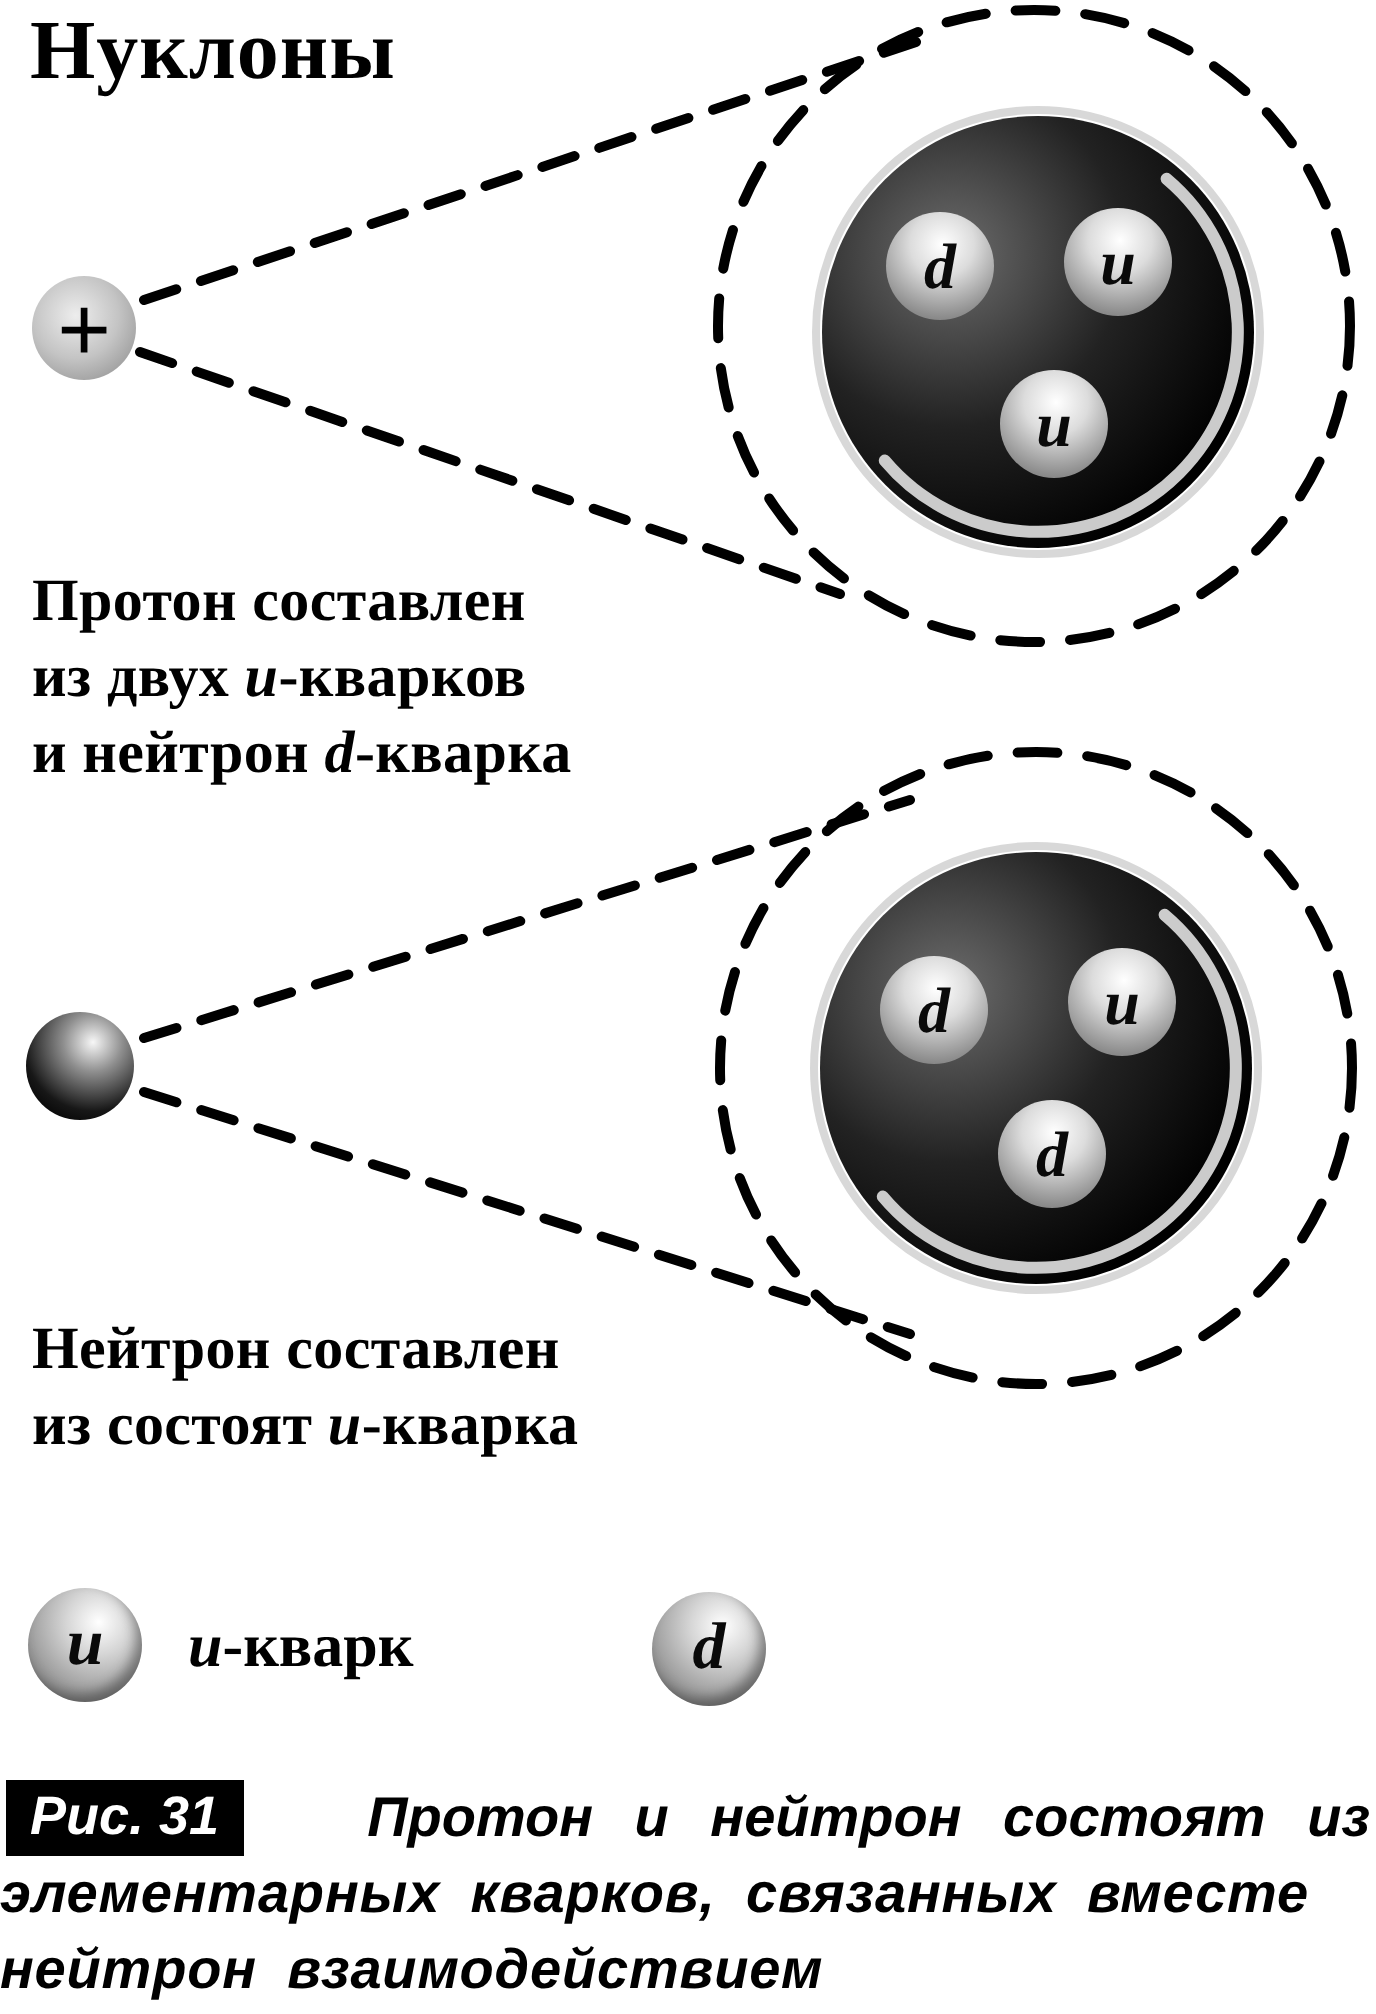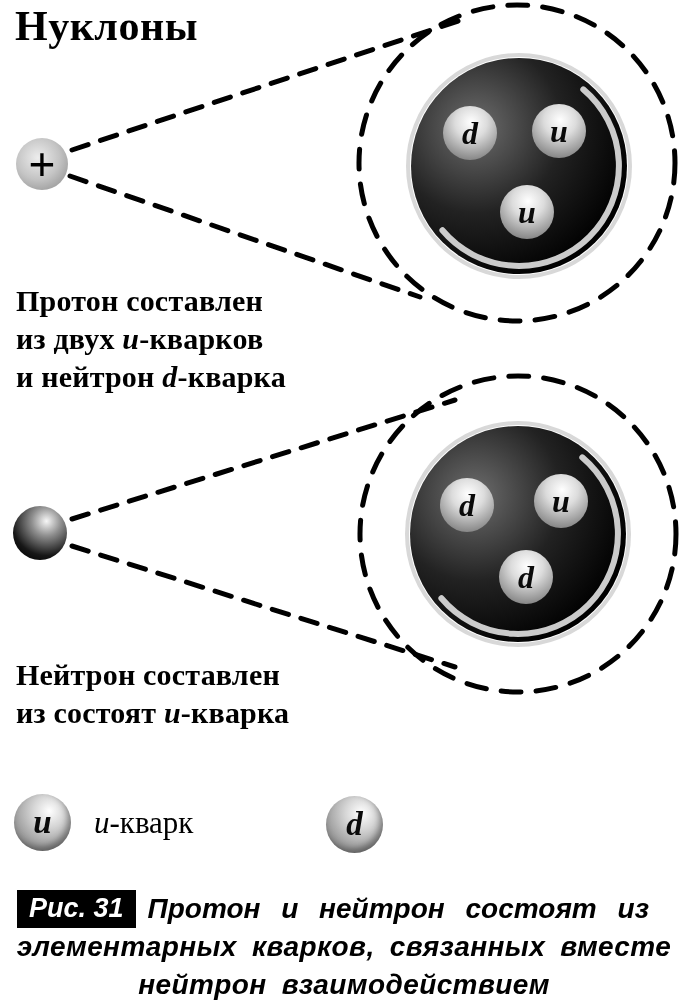--- a/index.html
+++ b/index.html
@@ -54,38 +54,38 @@
   #legend-u{left:14px;top:794px;}
   #legend-d{left:326px;top:796px;}
   .ball{
     width:57px;height:57px;border-radius:50%;
     background:radial-gradient(circle at 62% 30%, #ffffff 0%, #d6d6d6 30%, #9a9a9a 68%, #7c7c7c 100%);
     display:flex;align-items:center;justify-content:center;
     font-style:italic;font-weight:bold;font-size:33px;color:#0a0a0a;
     box-shadow:inset -3px -4px 6px rgba(0,0,0,.35);
   }
   .legend-label{
-    font-weight:normal;font-size:31px;white-space:nowrap;
+    font-weight:bold;font-size:31px;white-space:nowrap;
   }
   .legend-label .em{font-style:italic;}
 
   .caption{
     position:absolute;left:0;right:0;top:890px;
     font-family:"Liberation Sans", sans-serif;
     font-style:italic;font-weight:bold;
     font-size:28px;line-height:38px;color:#000;
   }
-  .cap-row1{display:flex;align-items:flex-start;gap:12px;padding:0 17px;}
+  .cap-row1{display:flex;align-items:flex-start;gap:12px;padding:0 3px;}
   .badge{
     background:#000;color:#fff;
     padding:3px 12px 5px 12px;font-size:27px;line-height:30px;
     white-space:nowrap;flex:0 0 auto;
   }
-  .cap-row1 .cap-text{flex:1;text-align:left;word-spacing:13px;}
-  .cap-line{text-align:center;word-spacing:7px;letter-spacing:.4px;}
+  .cap-row1 .cap-text{flex:1;text-align:right;word-spacing:13px;}
+  .cap-line{word-spacing:7px;letter-spacing:.4px;}
 </style>
 </head>
 <body>
 
 <div class="page">
 
   <svg width="688" height="780" viewBox="0 0 688 780" style="position:absolute;left:0;top:0;">
     <defs>
       <radialGradient id="gradProtonSmall" cx="42%" cy="38%" r="75%">
         <stop offset="0%" stop-color="#ededed"></stop>

